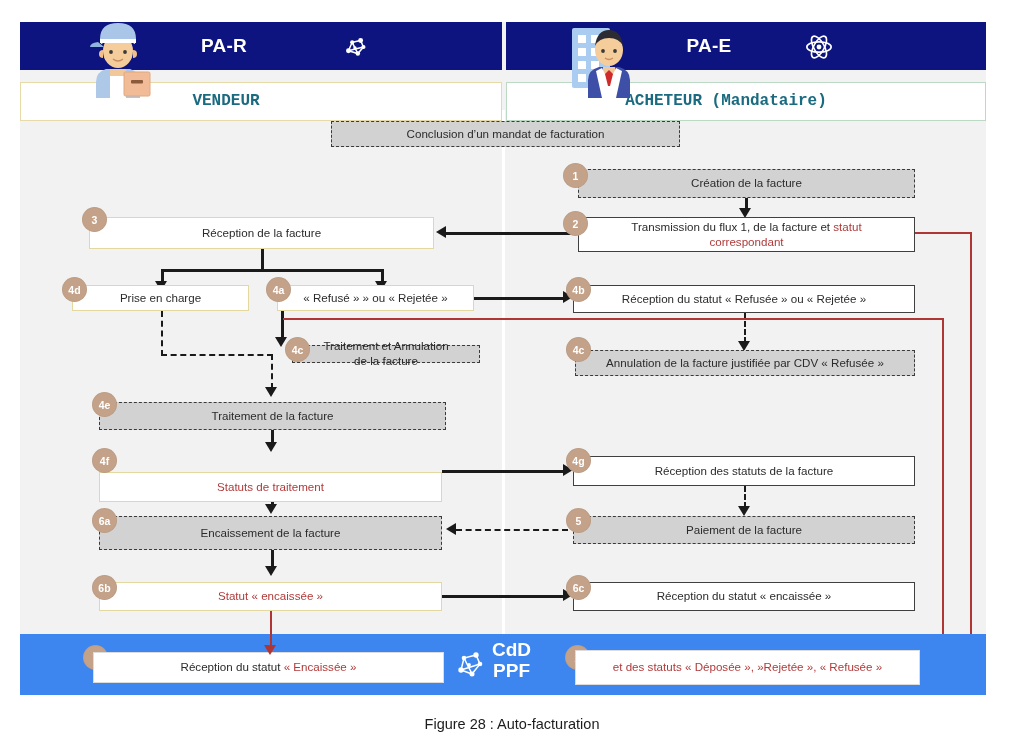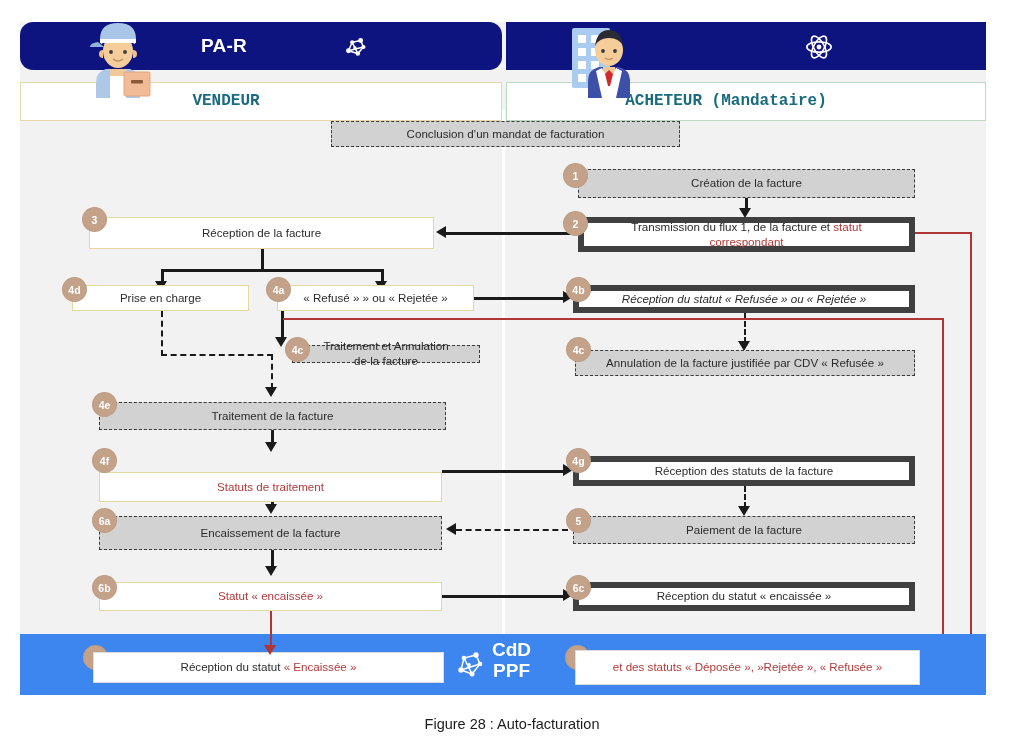--- a/index.html
+++ b/index.html
@@ -3,21 +3,21 @@
 <meta charset="utf-8">
 <style>
   html,body{margin:0;padding:0;background:#ffffff;}
   body{width:1024px;height:752px;font-family:"Liberation Sans",sans-serif;position:relative;overflow:hidden;}
 
   .frame{position:absolute;left:20px;top:22px;width:966px;height:673px;background:#f2f2f2;}
   .lane-divider{position:absolute;left:502px;top:110px;width:3px;height:524px;background:#ffffff;}
 
   
   .hdr{position:absolute;background:#0d1480;height:48px;}
-  .hdr-l{left:20px;top:22px;width:482px;border-radius:13px;}
+  .hdr-l{left:20px;top:22px;width:482px;}
   .hdr-r{left:506px;top:22px;width:480px;}
   .hdr .code{position:absolute;left:0;right:0;top:13px;text-align:center;color:#fff;font-weight:bold;font-size:19px;letter-spacing:.3px;}
   .hdr .code span.t{margin-right:74px;}
   .hdr-icon{position:absolute;top:10px;width:30px;height:30px;}
   .hdr-l .hdr-icon{left:320px;}
   .hdr-r .hdr-icon{left:298px;}
 
   .sub{position:absolute;height:37px;background:#fff;}
   .sub-l{left:20px;top:82px;width:480px;border:1px solid #e6dba8;}
   .sub-r{left:506px;top:82px;width:478px;border:1px solid #bcd9c5;}
@@ -26,21 +26,21 @@
   .sub-r .lbl{padding-right:40px;}
 
   .avatar{position:absolute;width:76px;height:78px;top:20px;z-index:6;pointer-events:none;}
   .av-l{left:80px;}
   .av-r{left:566px;}
 
   
   .box{position:absolute;box-sizing:border-box;display:flex;align-items:center;justify-content:center;text-align:center;
        font-size:11.6px;color:#2b2b2b;line-height:1.28;padding:2px 19px;z-index:4;}
   .b-yellow{background:#ffffff;border:1px solid #e3d9a0;}
-  .b-green{background:#ffffff;border:6px solid #404040;}
+  .b-green{background:#ffffff;border:1px solid #404040;}
   .b-gray{background:#d2d2d2;border:1.6px dashed #3a3a3a;}
   .b-white{background:#ffffff;border:1px solid #dcdcdc;}
   .red-t{color:#b03a3a;}
 
   .badge{position:absolute;width:25px;height:25px;border-radius:50%;background:#c3a289;color:#fff;
          font-size:10.5px;font-weight:bold;display:flex;align-items:center;justify-content:center;z-index:7;
          box-shadow:0 0 0 1px rgba(0,0,0,.04) inset;}
 
   
   .ln{position:absolute;background:#1a1a1a;z-index:2;}
@@ -91,20 +91,23 @@
         <circle cx="22" cy="9" r="2.6"></circle>
           <circle cx="25" cy="16" r="2.2"></circle>
         <circle cx="19" cy="23" r="2.4"></circle>
           <circle cx="16" cy="17" r="1.8"></circle>
       </g>
     </svg>
   </div>
 </div>
 
 <div class="hdr hdr-r">
+  <div class="code">
+    <span class="t">PA-E</span>
+  </div>
   <div class="hdr-icon">
     <svg viewBox="0 0 32 32" width="30" height="30">
       <g fill="none" stroke="#ffffff" stroke-width="1.7">
         <ellipse cx="16" cy="16" rx="13" ry="5.5"></ellipse>
         <ellipse cx="16" cy="16" rx="13" ry="5.5" transform="rotate(60 16 16)"></ellipse>
         <ellipse cx="16" cy="16" rx="13" ry="5.5" transform="rotate(120 16 16)"></ellipse>
       </g>
       <circle cx="16" cy="16" r="2.6" fill="#ffffff"></circle>
     </svg>
   </div>
@@ -198,21 +201,21 @@
 <div class="box b-yellow" style="left:72px;top:285px;width:177px;height:26px;">
   <span>Prise en charge</span>
 </div>
 
 <div class="badge" style="left:266px;top:277px;">4a</div>
 <div class="box b-yellow" style="left:277px;top:285px;width:197px;height:26px;">
   <span>« Refusé » » ou « Rejetée »</span>
 </div>
 
 <div class="badge" style="left:566px;top:277px;">4b</div>
-<div class="box b-green" style="left:573px;top:285px;width:342px;height:28px;font-style:italic;">
+<div class="box b-green" style="left:573px;top:285px;width:342px;height:28px;">
   <span>Réception du statut « Refusée » ou « Rejetée »</span>
 </div>
 
 <div class="ln ln-h" style="left:474px;top:297px;width:89px;"></div>
 <div class="arw arw-r" style="left:563px;top:291px;"></div>
 
 <div class="ln ln-v" style="left:281px;top:311px;height:28px;"></div>
 <div class="arw arw-d" style="left:275px;top:337px;"></div>
 
 <div class="rln rln-h" style="left:283px;top:318px;width:661px;"></div>

